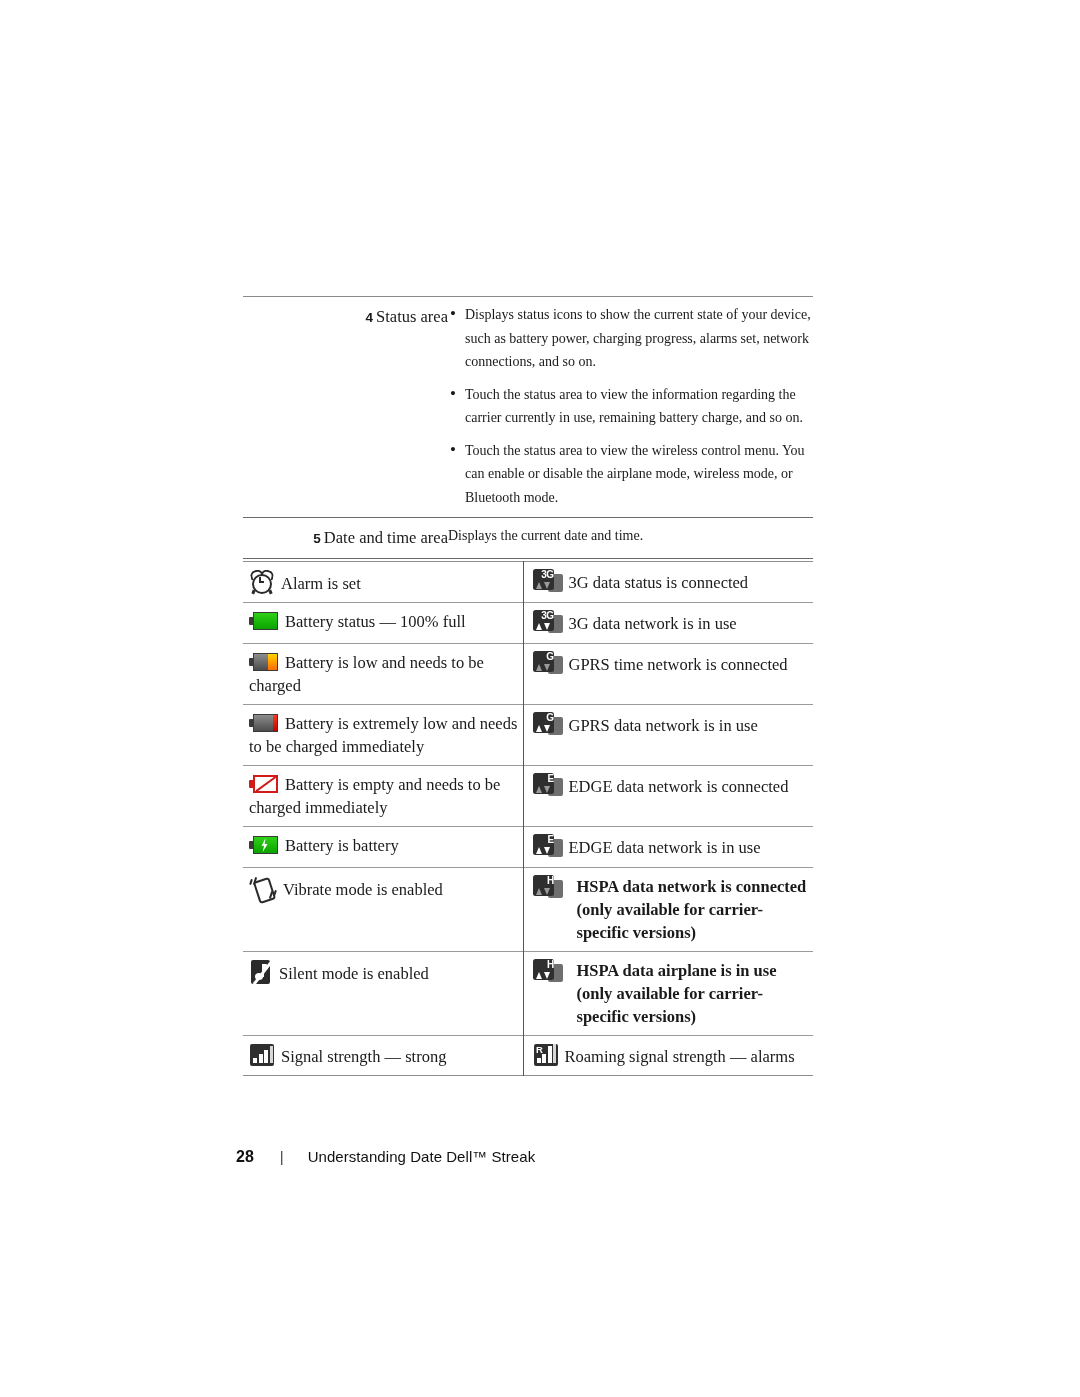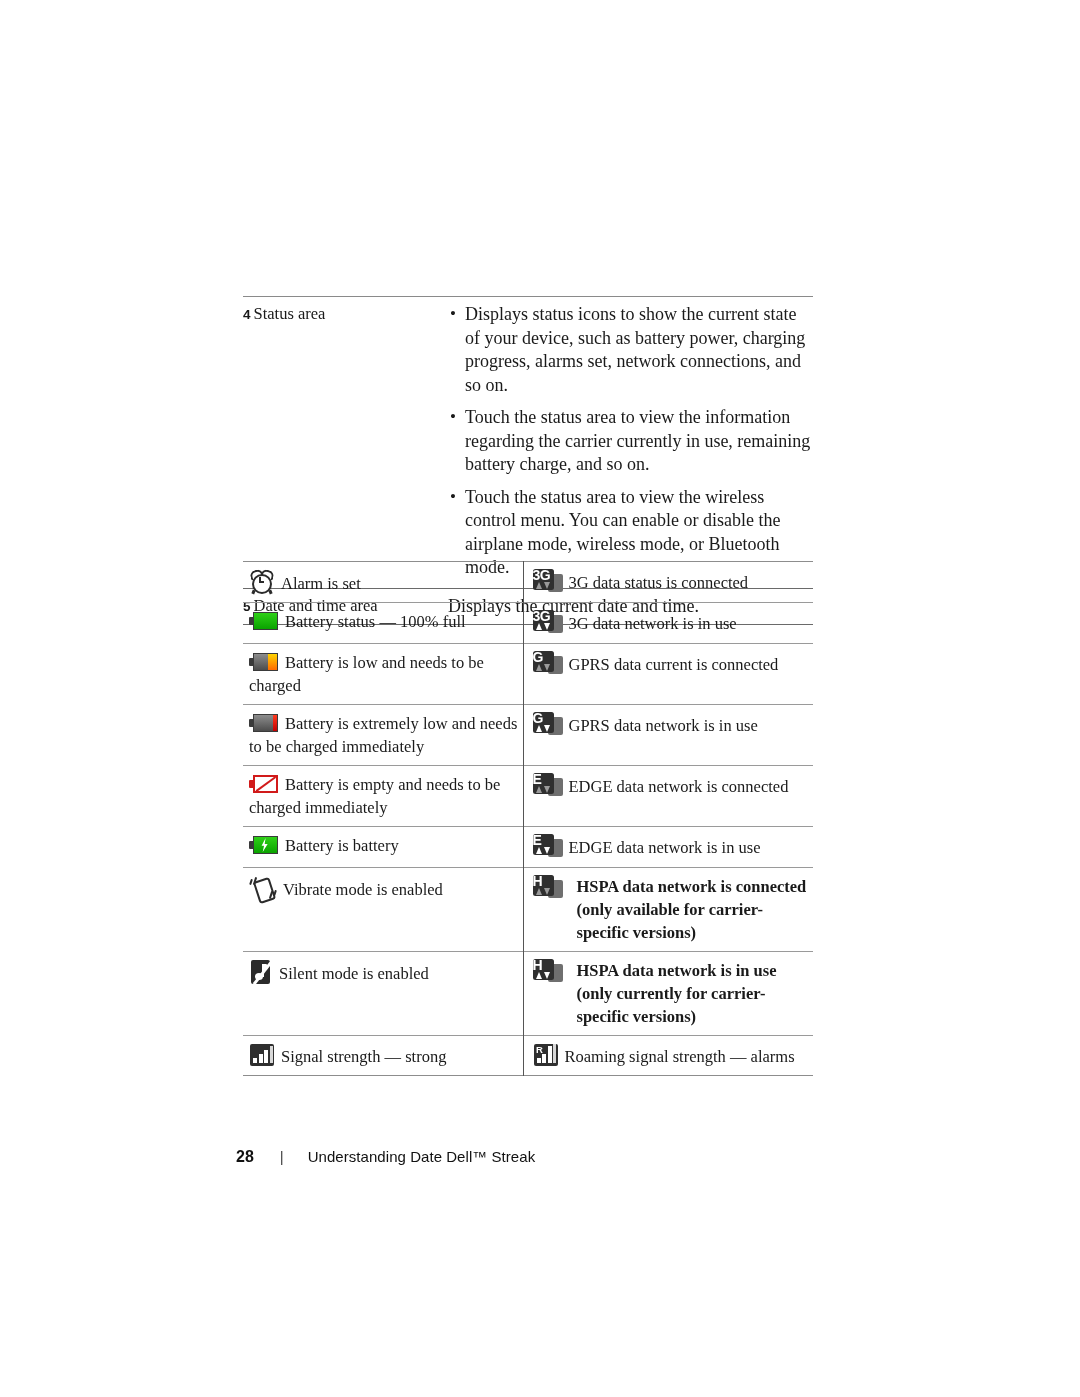--- a/index.html
+++ b/index.html
@@ -47,26 +47,27 @@
   }
   .desc-num {
     font-weight: bold;
     font-family: "Liberation Sans", sans-serif;
     font-size: 13.5px;
     margin-right: 3px;
   }
   .desc-label-cell {
     width: 205px;
     font-size: 16.5px;
-    line-height: 22px;
+    line-height: 27px;
     padding-top: 6px !important;
     padding-bottom: 6px !important;
+    text-align: right;
   }
   .desc-body-cell {
-    font-size: 18px;
+    font-size: 14px;
     line-height: 23.5px;
     padding-top: 6px !important;
     padding-bottom: 6px !important;
   }
   .bullets {
     margin: 0;
     padding: 0;
     list-style: none;
   }
   .bullets li {
@@ -237,23 +238,23 @@
   .ico-net .back {
     position: absolute; right: 0px; top: 5px; width: 15px; height: 18px;
     background: #6f6f6f; border-radius: 2px;
   }
   .ico-net .front {
     position: absolute; left: 0px; top: 0px; width: 21px; height: 21px;
     background: #2f2f2f; border-radius: 2.5px; overflow: hidden;
   }
   .ico-net .letter {
     position: absolute; left: 0; right: 0; top: 0px;
-    text-align: left;
+    text-align: right;
     font-family: "Liberation Sans", sans-serif;
-    font-weight: bold; font-size: 14px; line-height: 12px;
+    font-weight: bold; font-size: 10px; line-height: 12px;
     color: #fff; letter-spacing: -0.6px;
   }
   .ico-net .arrows {
     position: absolute; left: 0; right: 0; bottom: 0px; height: 10px;
   }
   .ico-net .arw {
     position: absolute; width: 0; height: 0; border-left: 3.3px solid transparent;
     border-right: 3.3px solid transparent;
   }
   .ico-net .arw.up { left: 3.5px; bottom: 1.5px; border-bottom: 7px solid #9a9a9a; }
@@ -403,21 +404,21 @@
           <span class="cell-inner indent-right">
             <span class="ico ico-net">
               <span class="back"></span>
               <span class="front">
                 <span class="letter">G</span>
                 <span class="arrows">
                     <span class="arw up"></span>
                     <span class="arw dn"></span>
                   </span>
               </span>
-            </span><span class="txt">GPRS data current is connected</span>
+            </span><span class="txt">GPRS time network is connected</span>
           </span>
         </td>
       </tr>
 
       <tr>
         <td>
           <span class="cell-inner">
             <span class="ico ico-batt">
               <span class="nub"></span><span class="shell">
                   <span class="fill grey"></span>
@@ -536,21 +537,21 @@
           <span class="cell-inner indent-right">
             <span class="ico ico-net inuse">
               <span class="back"></span>
               <span class="front">
                 <span class="letter">H</span>
                 <span class="arrows">
                     <span class="arw up"></span>
                     <span class="arw dn"></span>
                   </span>
               </span>
-            </span><span class="txt offset-hspa">HSPA data network is in use (only currently for carrier-specific versions)</span>
+            </span><span class="txt offset-hspa">HSPA data airplane is in use (only available for carrier-specific versions)</span>
           </span>
         </td>
       </tr>
 
       <tr class="last-row">
         <td>
           <span class="cell-inner">
             <span class="ico ico-sig">
               <span class="bg">
                 <span class="bar b1"></span>

